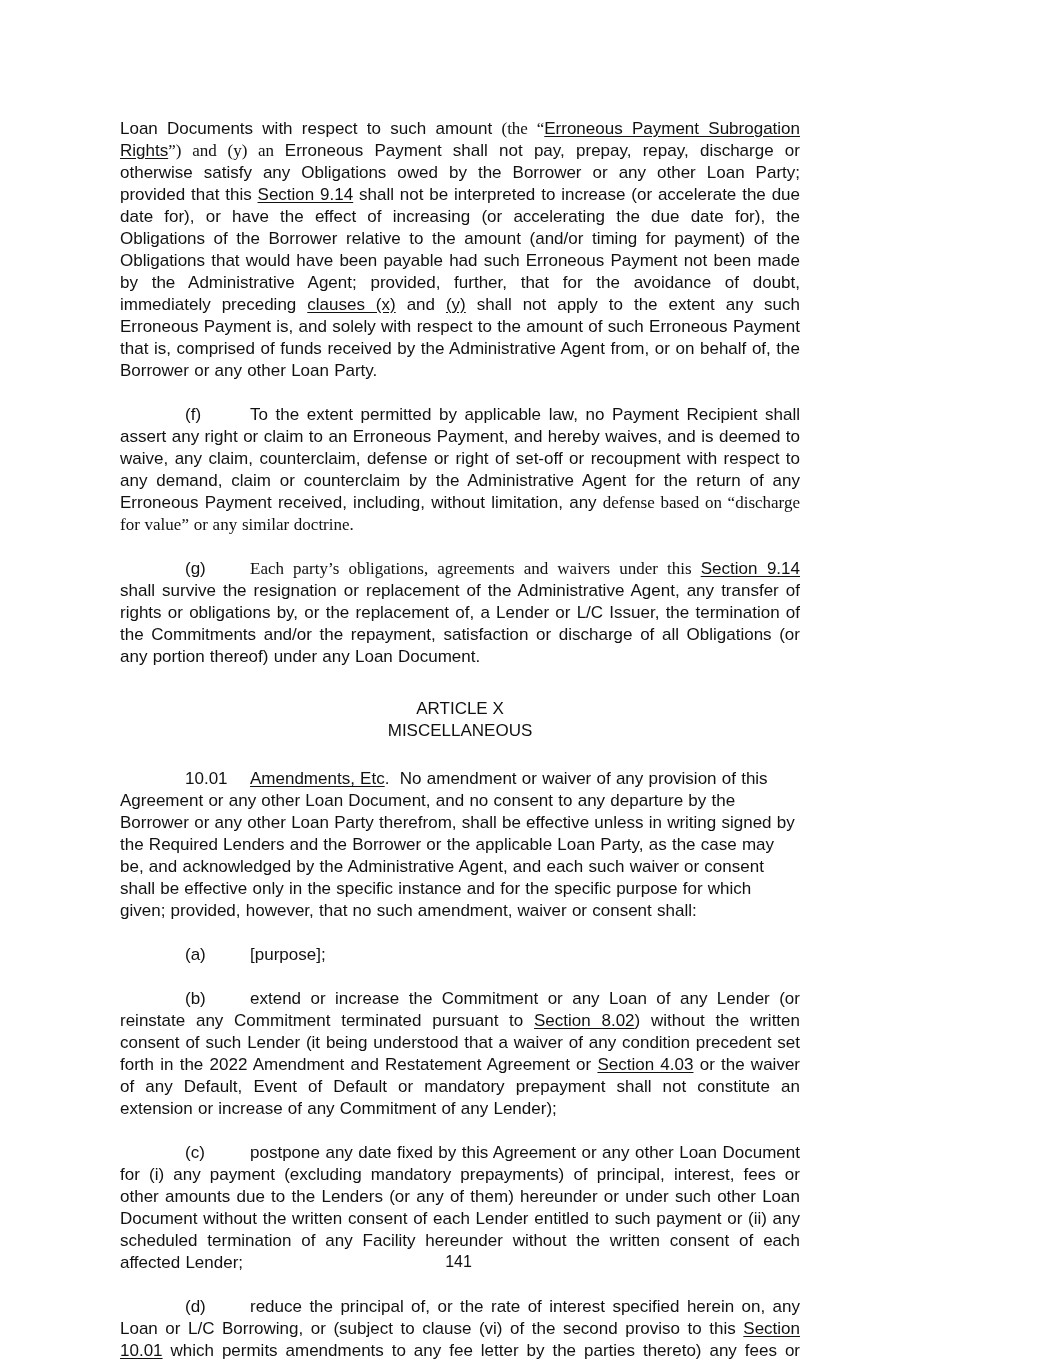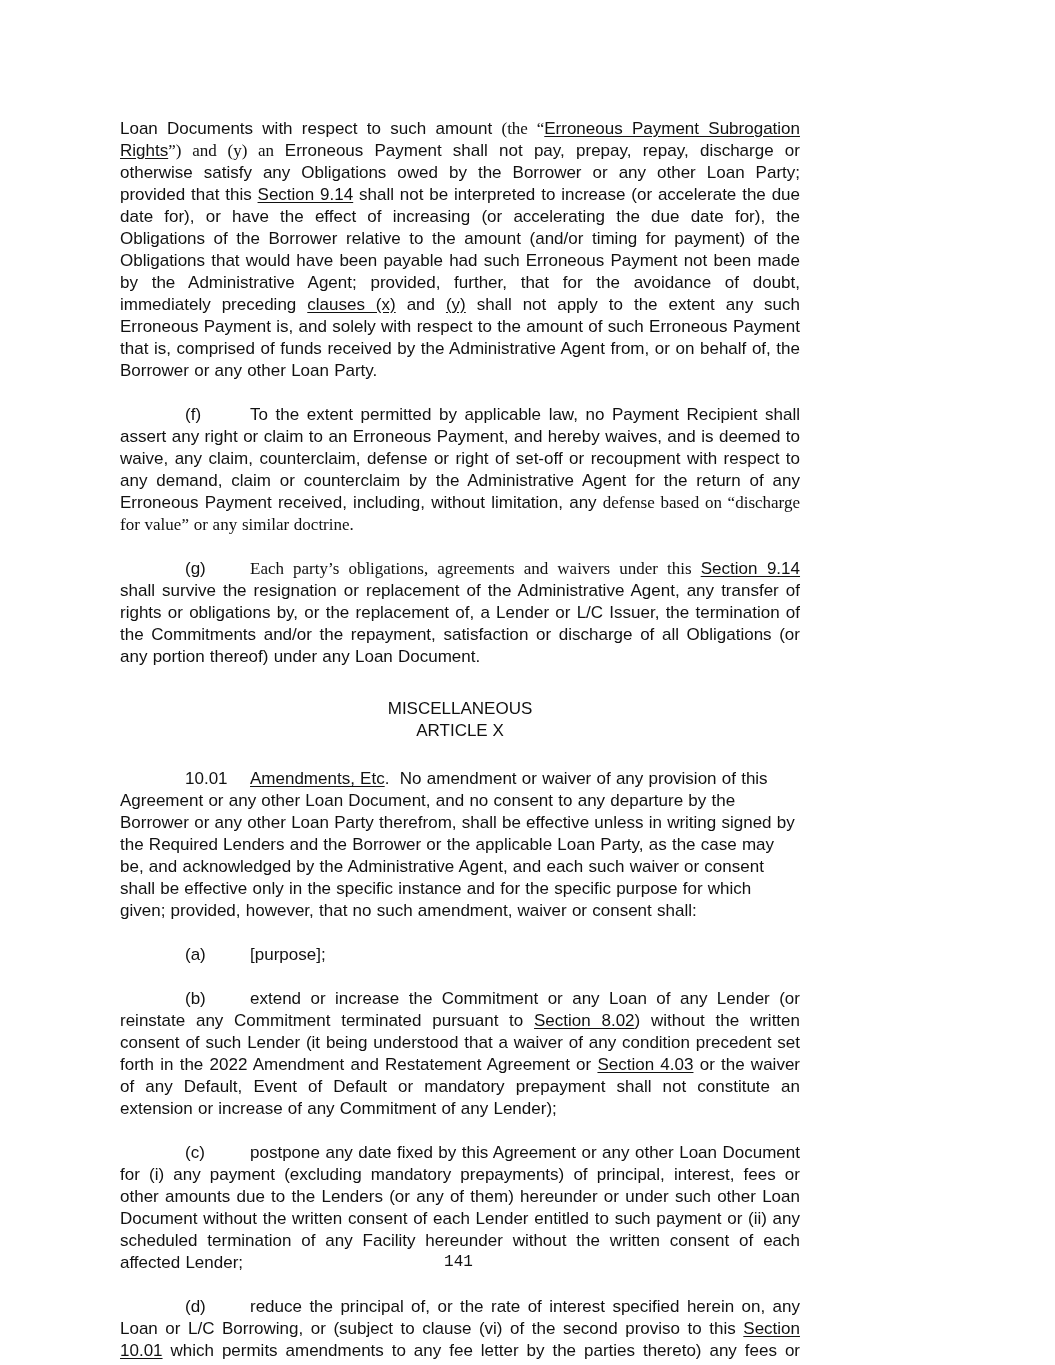--- a/index.html
+++ b/index.html
@@ -43,41 +43,40 @@
     line-height: 22px;
     margin: 30px 0 26px 0;
   }
   .footer {
     position: absolute;
     left: 0;
     right: 0;
     top: 1253px;
     text-align: center;
     font-size: 16px;
-    font-family: Liberation Mono, monospace;
   }
 </style>
 </head>
 <body>
 
 <div class="page">
 
   <p class="para"><span>Loan Documents with respect to such amount </span><span class="serif">(the “</span><span class="u">Erroneous Payment Subrogation Rights</span><span class="serif">”) and (y) an </span><span>Erroneous Payment shall not pay, prepay, repay, discharge or otherwise satisfy any Obligations owed by the Borrower or any other Loan Party; provided that this </span><span class="u">Section 9.14</span><span> shall not be interpreted to increase (or accelerate the due date for), or have the effect of increasing (or accelerating the due date for), the Obligations of the Borrower relative to the amount (and/or timing for payment) of the Obligations that would have been payable had such Erroneous Payment not been made by the Administrative Agent; provided, further, that for the avoidance of doubt, immediately preceding </span><span class="u">clauses (x)</span><span> and </span><span class="u">(y)</span><span> shall not apply to the extent any such Erroneous Payment is, and solely with respect to the amount of such Erroneous Payment that is, comprised of funds received by the Administrative Agent from, or on behalf of, the Borrower or any other Loan Party.</span></p>
 
   <p class="para indent">
     <span class="plabel">(f)</span><span><span>To the extent permitted by applicable law, no Payment Recipient shall assert any right or claim to an Erroneous Payment, and hereby waives, and is deemed to waive, any claim, counterclaim, defense or right of set-off or recoupment with respect to any demand, claim or counterclaim by the Administrative Agent for the return of any Erroneous Payment received, including, without limitation, any </span><span class="serif">defense based on “discharge for value” or any similar doctrine.</span></span>
   </p>
 
   <p class="para indent">
     <span class="plabel">(g)</span><span><span class="serif">Each party’s obligations, agreements and waivers under this </span><span class="u">Section 9.14</span><span> shall survive the resignation or replacement of the Administrative Agent, any transfer of rights or obligations by, or the replacement of, a Lender or L/C Issuer, the termination of the Commitments and/or the repayment, satisfaction or discharge of all Obligations (or any portion thereof) under any Loan Document.</span></span>
   </p>
 
   <div class="heading">
+    <div>ARTICLE X</div>
     <div>MISCELLANEOUS</div>
-    <div>ARTICLE X</div>
   </div>
 
   <p class="para indent left">
     <span class="plabel">10.01</span><span><span class="u">Amendments, Etc</span><span>.&nbsp; No amendment or waiver of any provision of this Agreement or any other Loan Document, and no consent to any departure by the Borrower or any other Loan Party therefrom, shall be effective unless in writing signed by the Required Lenders and the Borrower or the applicable Loan Party, as the case may be, and acknowledged by the Administrative Agent, and each such waiver or consent shall be effective only in the specific instance and for the specific purpose for which given; provided, however, that no such amendment, waiver or consent shall:</span></span>
   </p>
 
   <p class="para indent">
     <span class="plabel">(a)</span><span><span>[purpose];</span></span>
   </p>
 

